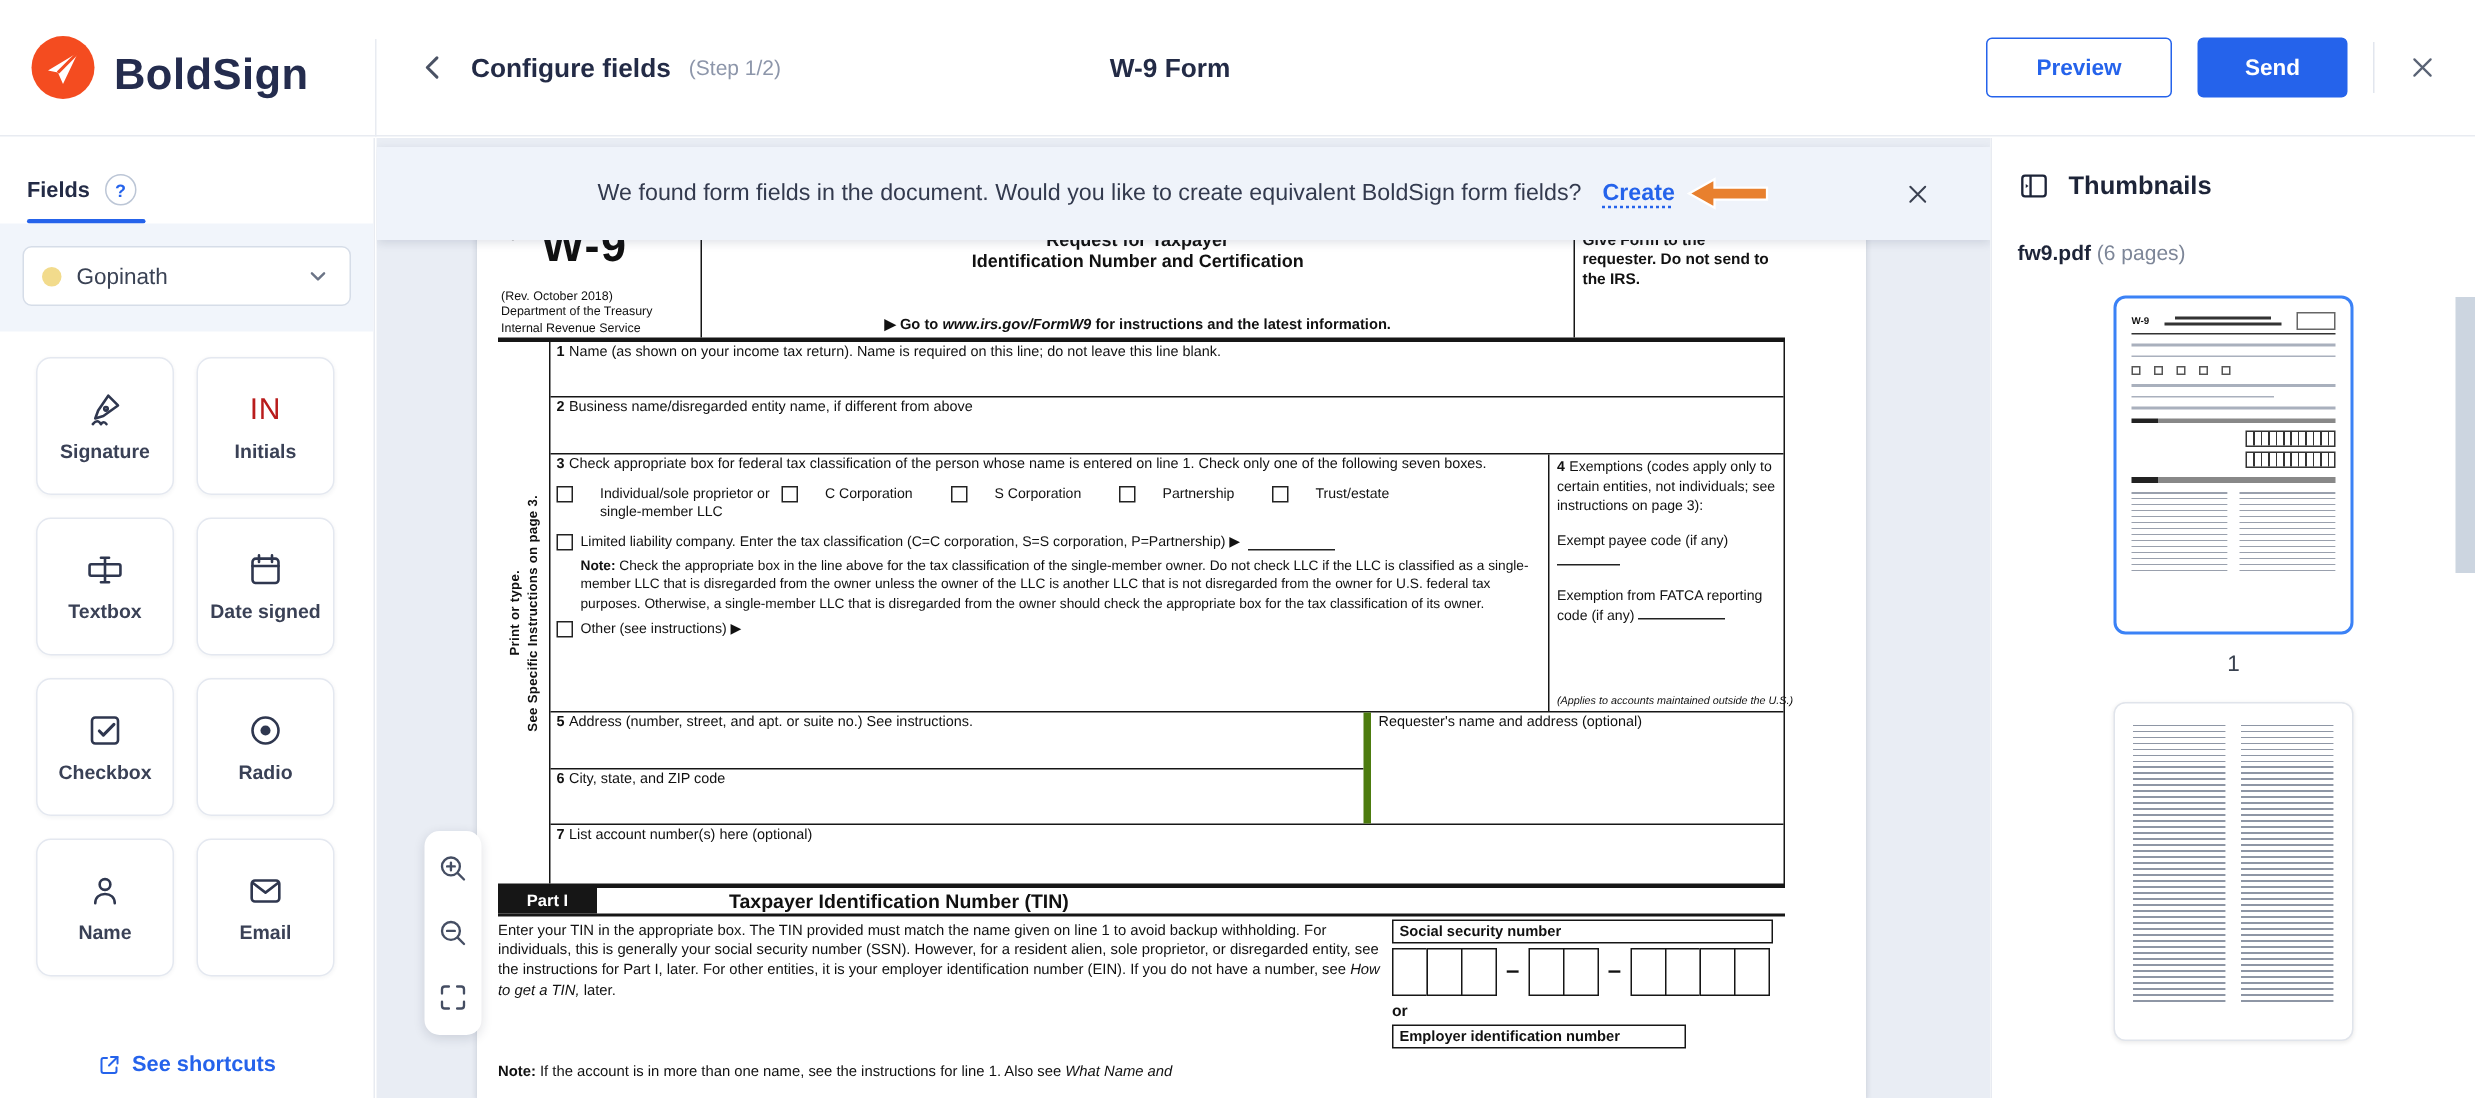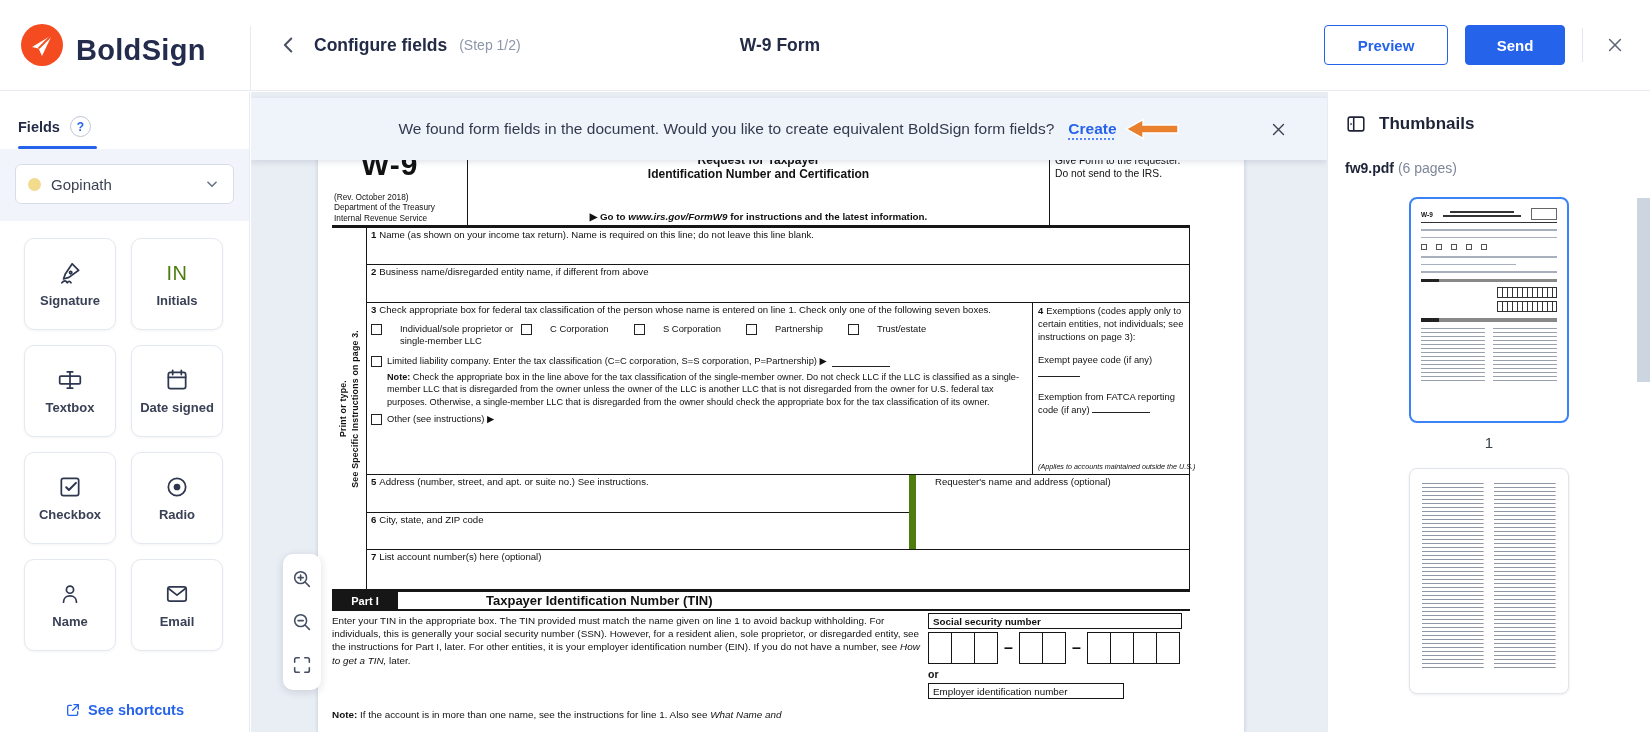--- a/index.html
+++ b/index.html
@@ -45,21 +45,21 @@
   .recipient-select{height:40px;background:#fff;border:1px solid #d6dde8;border-radius:6px;display:flex;
                     align-items:center;gap:10px;padding:0 12px;cursor:pointer;box-sizing:border-box;color:#6b7486}
   .r-dot{width:13px;height:13px;border-radius:50%;background:var(--recipient-dot)}
   .r-name{font-size:15px;color:#3a4254}
   .r-chev{margin-left:auto}
   .tools-grid{display:grid;grid-template-columns:92px 92px;gap:15px;padding:17px 0 0 24px}
   .tool-card{height:92px;background:#fff;border:1px solid #e4e8f0;border-radius:10px;
              box-shadow:0 1px 3px rgba(25,35,65,.05);display:flex;flex-direction:column;align-items:center;
              justify-content:center;gap:7px;cursor:grab;box-sizing:border-box}
   .tool-icon{height:26px;display:flex;align-items:center;justify-content:center;color:#2f374f}
-  .tool-icon.txt-icon{font-size:20px;font-weight:500;letter-spacing:.5px;color:#4d7c0f}
+  .tool-icon.txt-icon{font-size:20px;font-weight:500;letter-spacing:.5px;color:#b91c1c}
   .tool-label{font-size:13px;font-weight:600;color:#3a4156}
   .shortcuts{position:absolute;left:0;right:0;bottom:14px;display:flex;align-items:center;justify-content:center;
              gap:7px;color:var(--accent);font-size:14.5px;font-weight:600;cursor:pointer}
 
   
   .main{position:absolute;top:92px;left:251px;width:1076px;bottom:0;background:var(--canvas-bg);overflow:hidden}
   .banner{position:absolute;left:0;right:0;top:6px;height:62px;background:var(--banner-bg);
           box-shadow:0 2px 6px rgba(40,55,90,.14);display:flex;align-items:center;justify-content:center;z-index:20}
   .banner-msg{font-size:15.5px;color:#333a4e}
   .banner-create{margin-left:14px;color:var(--accent);font-size:15.5px;font-weight:600;cursor:pointer;
@@ -79,21 +79,21 @@
   .fh-left{width:135px;padding:0 2px;box-sizing:border-box}
   .fh-formline{display:flex;align-items:flex-start;gap:6px}
   .fh-form{font-size:9px;padding-bottom:5px}
   .fh-w9{font-size:30px;font-weight:700;letter-spacing:1px;line-height:.85}
   .fh-sm{font-size:8.3px;line-height:1.3;margin-top:14px}
   .fh-mid{flex:1;border-left:1.5px solid #161616;border-right:1.5px solid #161616;position:relative;
           text-align:center;padding-top:1px}
   .fh-t{font-size:12px;font-weight:700;line-height:1.18}
   .fh-goto{position:absolute;left:0;right:0;bottom:3px;font-size:9.8px;font-weight:700}
   .fh-goto i{font-style:italic}
-  .fh-right{width:140px;box-sizing:border-box;padding:2px 5px;font-size:10.3px;font-weight:400;line-height:1.28}
+  .fh-right{width:140px;box-sizing:border-box;padding:2px 5px;font-size:10.3px;font-weight:700;line-height:1.28}
   .strip{position:absolute;left:14px;top:88px;width:35px;height:361px;border-right:1px solid #161616;
          box-sizing:border-box;display:flex;align-items:center;justify-content:center;gap:2px}
   .vtxt{writing-mode:vertical-rl;transform:rotate(180deg);font-size:8.8px;font-weight:700;letter-spacing:.2px}
   .fbody{position:absolute;left:49px;top:88px;width:823px;border-right:1.5px solid #161616;box-sizing:border-box}
   .frow{box-sizing:border-box;border-bottom:1px solid #161616;padding:1px 4px;font-size:9.6px}
   .fnum{font-weight:700;margin-right:3px}
   .r1{height:37px}.r2{height:38px}
   .sec34{display:flex;height:172px;border-bottom:1px solid #161616;box-sizing:border-box}
   .s3{flex:1;padding:1px 4px;font-size:9.6px;box-sizing:border-box;position:relative;line-height:1.3}
   .s4{width:157px;border-left:1px solid #161616;box-sizing:border-box;padding:1px 5px;font-size:9.4px;
@@ -106,40 +106,40 @@
   .llcline{display:flex;gap:5px;margin-top:8px;font-size:9.4px;align-items:flex-end}
   .blank{display:inline-block;border-bottom:1px solid #222;height:9px}
   .note3{margin-top:4px;font-size:9.15px;line-height:1.34;padding-left:16px}
   .otherline{display:flex;gap:5px;margin-top:5px;font-size:9.4px}
   .s4 .fieldline{margin-top:10px}
   .applies{position:absolute;left:5px;bottom:2px;font-style:italic;font-size:7.2px;white-space:nowrap}
   .r56{display:flex;border-bottom:1px solid #161616;box-sizing:border-box}
   .r56-left{width:542px;box-sizing:border-box}
   .r5{height:38px;border-bottom:1px solid #161616;box-sizing:border-box;padding:1px 4px;font-size:9.6px}
   .r6{height:36px;padding:1px 4px;font-size:9.6px;box-sizing:border-box}
-  .req{flex:1;border-left:7px solid #4d7c0f;padding:1px 19px;font-size:9.6px;box-sizing:border-box}
+  .req{flex:1;border-left:5px solid #4d7c0f;padding:1px 5px;font-size:9.6px;box-sizing:border-box}
   .r7{height:40px;padding:1px 4px;font-size:9.6px;box-sizing:border-box}
   .p1head{position:absolute;left:14px;top:449px;width:858px;height:22px;border-top:3px solid #161616;
           border-bottom:2.5px solid #161616;box-sizing:border-box;display:flex;align-items:stretch}
   .p1chip{background:#161616;color:#fff;font-weight:700;font-size:11px;width:66px;display:flex;
           align-items:center;justify-content:center}
   .p1title{font-size:13px;font-weight:700;margin-left:88px;align-self:center}
   .p1body{position:absolute;left:14px;top:471px;width:858px;height:121px}
   .p1text{position:absolute;left:0;top:3px;width:592px;font-size:9.9px;line-height:1.33}
   .p1text i,.p1note i{font-style:italic}
   .p1note{position:absolute;left:0;top:97px;width:592px;font-size:9.9px;line-height:1.33}
   .tinarea{position:absolute;left:596px;top:2px;width:254px}
   .tin-label{border:1.5px solid #161616;font-weight:700;font-size:9.8px;padding:1.5px 4px}
   .ssnrow{display:flex;align-items:center;margin-top:3px}
   .sgrp{display:flex}
   .sbox{width:24px;height:32px;border:1px solid #161616;box-sizing:border-box;margin-left:-1px;background:#fff}
   .sbox:first-child{margin-left:0}
   .sdash{font-weight:700;margin:0 6px}
   .orlbl{font-weight:700;font-size:10.5px;margin-top:4px}
-  .einlabel{border:1.5px solid #161616;font-weight:400;font-size:9.8px;padding:1.5px 4px;width:196px;
+  .einlabel{border:1.5px solid #161616;font-weight:700;font-size:9.8px;padding:1.5px 4px;width:196px;
             box-sizing:border-box;margin-top:3px}
 
   
   .thumbs{position:absolute;top:92px;left:1327px;width:323px;bottom:0;background:#fff;
           border-left:1px solid #e8ebf1;box-sizing:border-box;overflow:hidden;z-index:30}
   .th-head{display:flex;align-items:center;gap:12px;padding:21px 0 0 17px;color:#1d2438}
   .th-title{font-size:17px;font-weight:700}
   .th-file{margin:25px 0 0 17px;font-size:14px;color:#1d2438}
   .th-file b{font-weight:700}
   .th-pages{color:#7d8698}

